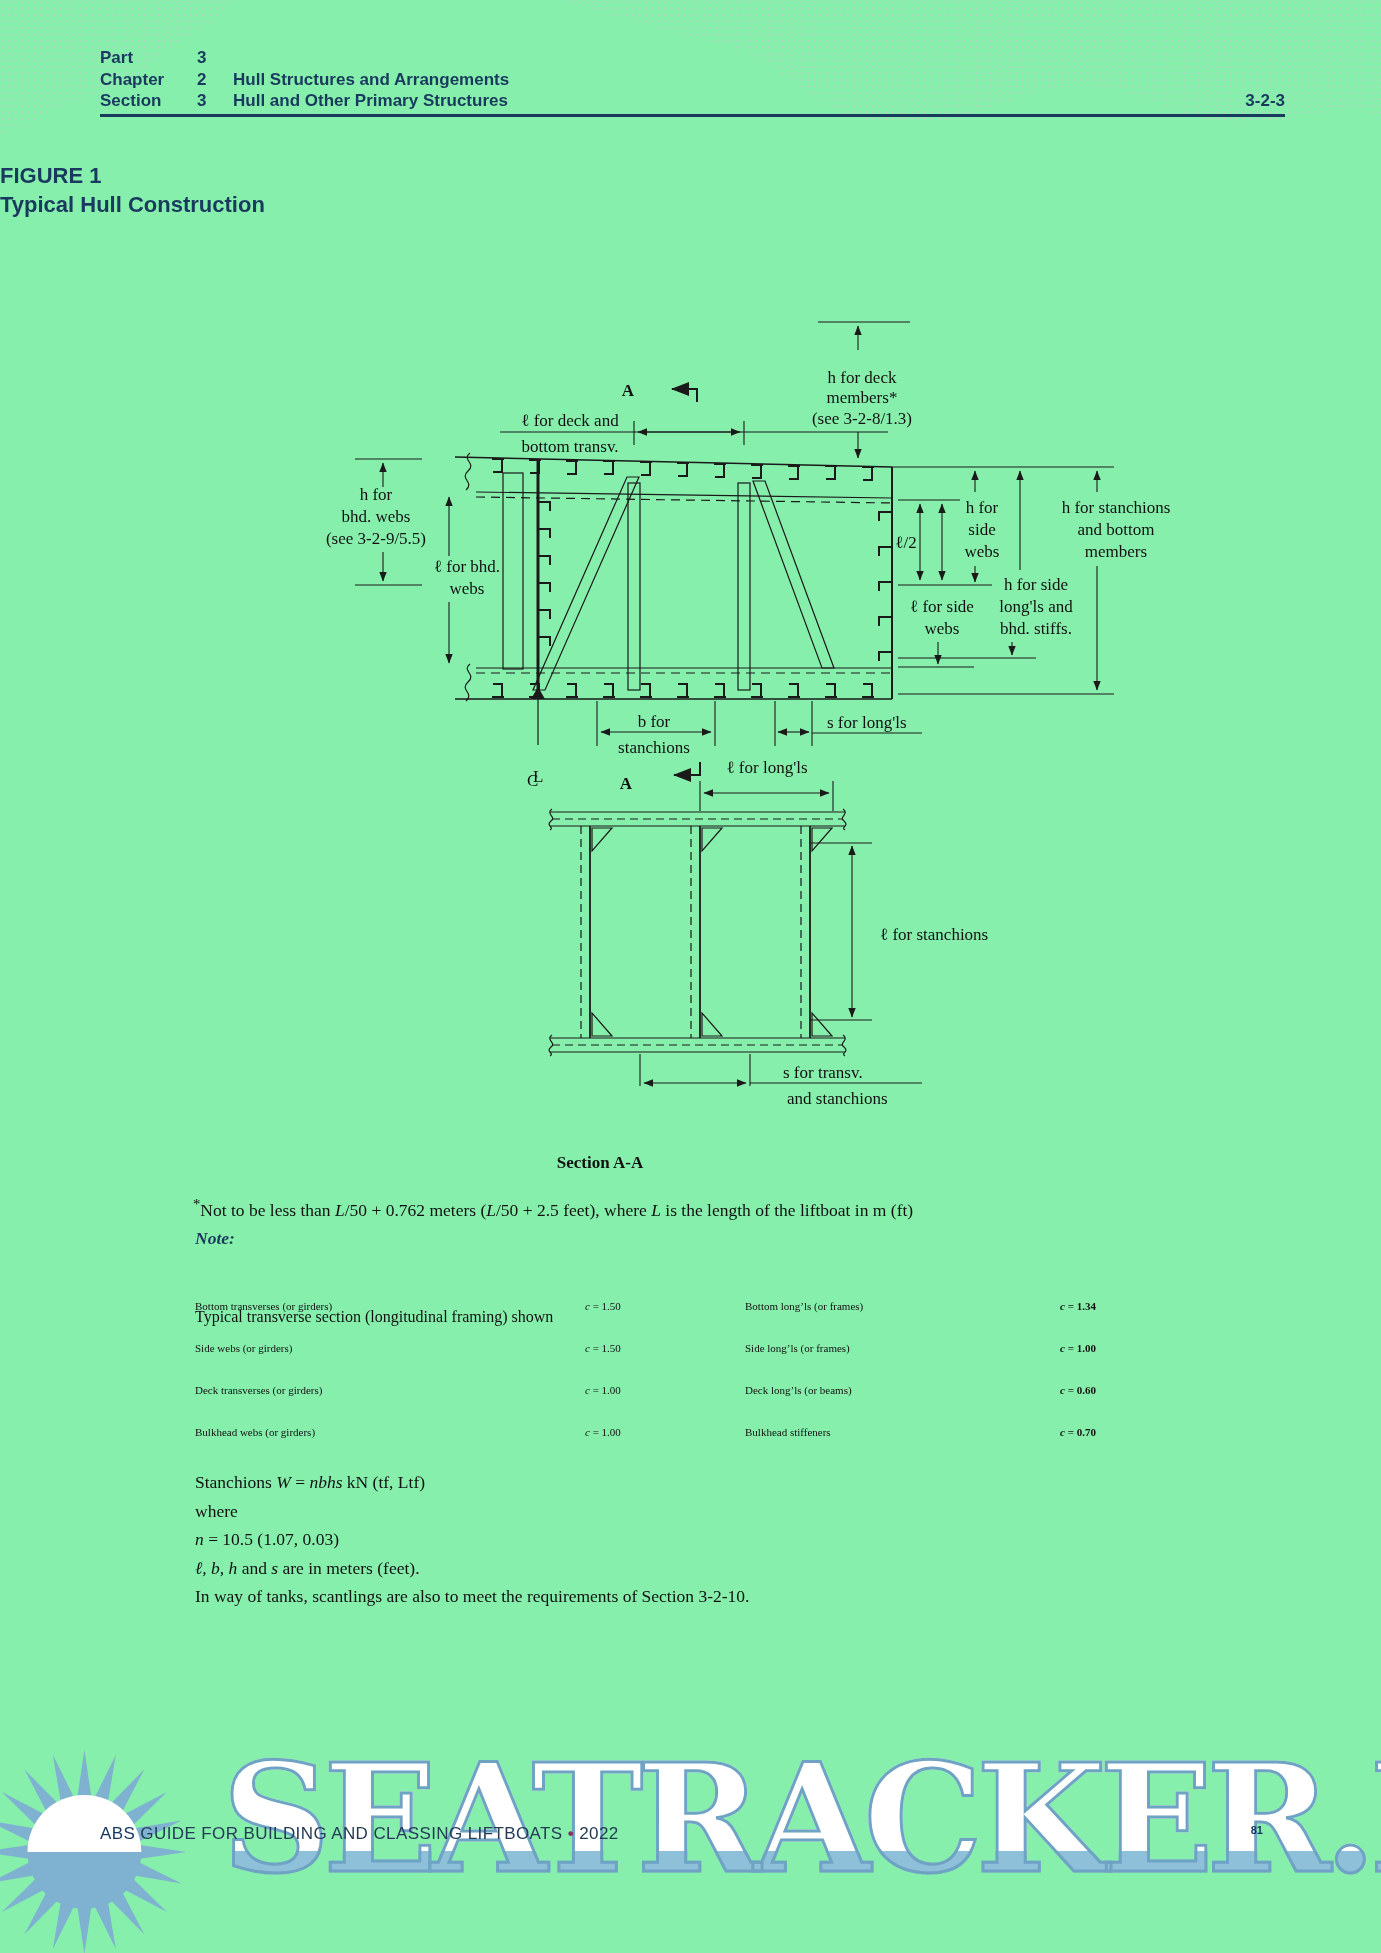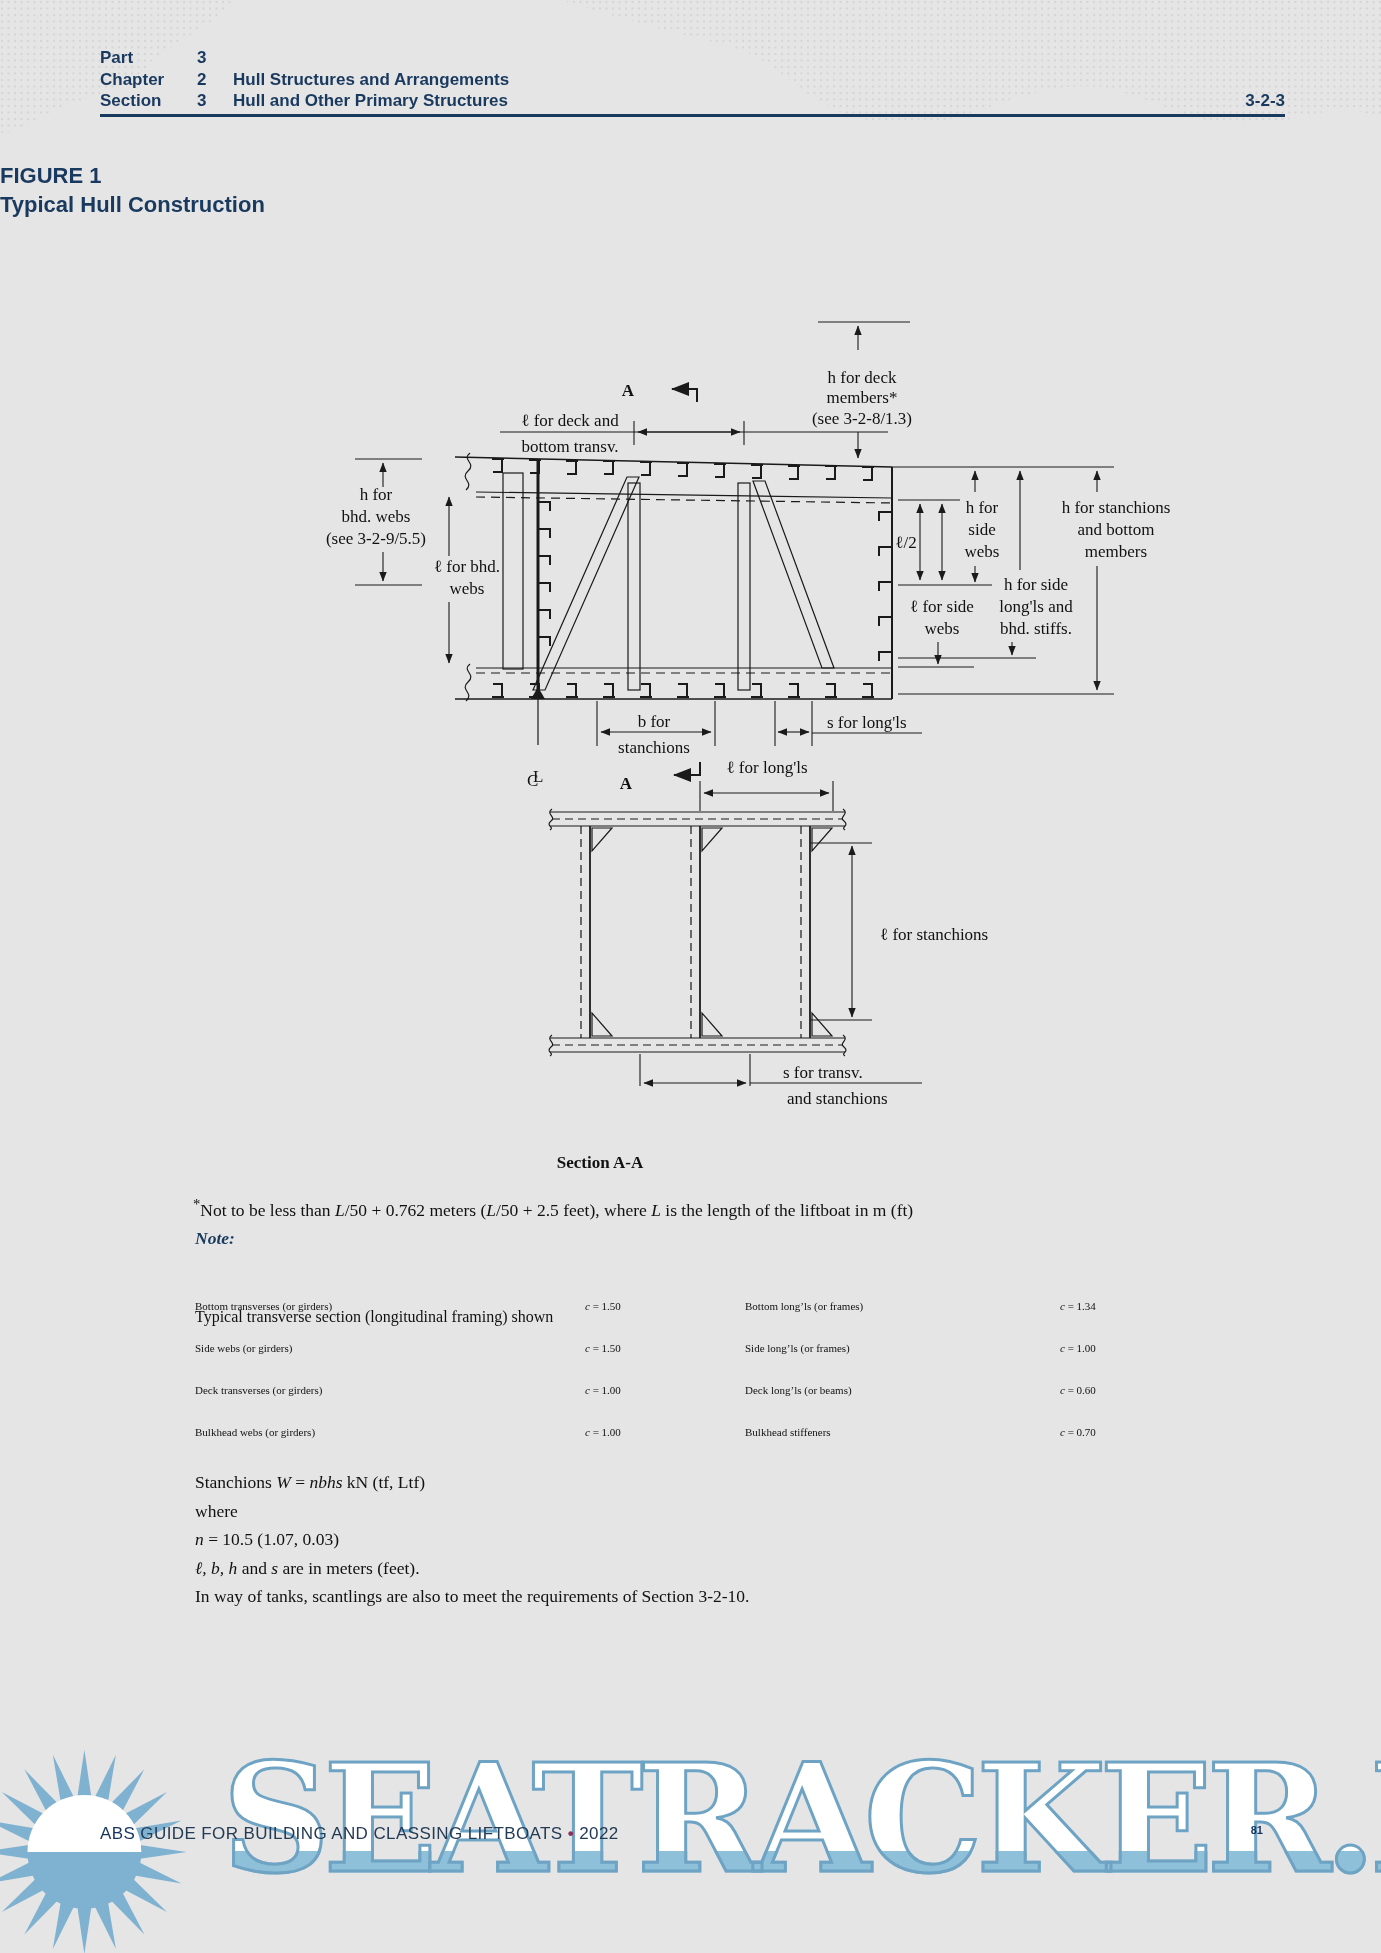--- a/index.html
+++ b/index.html
@@ -1,16 +1,16 @@
 <!DOCTYPE html>
 <html><head>
 <meta charset="utf-8">
 <style>
   html,body{margin:0;padding:0;background:#888;}
-  .page{position:relative;width:1381px;height:1953px;background:#e5e5e5;margin:0 auto;
+  .page{position:relative;width:1381px;height:1953px;background:#86efac;margin:0 auto;
         font-family:"Liberation Serif",serif;color:#111;overflow:hidden;}
   .halftone{position:absolute;left:0;top:0;z-index:0;}
   
   .hdr{position:absolute;left:100px;top:47px;width:1185px;z-index:2;
        font-family:"Liberation Sans",sans-serif;font-weight:bold;font-size:17px;
        color:#19395e;line-height:21.5px;}
   .hrow{display:flex;}
   .hl{width:97px;}
   .hn{width:36px;}
   .ht{flex:1;}
@@ -31,21 +31,21 @@
   .lbl{font-family:"Liberation Serif",serif;font-size:17px;fill:#111;}
   .lblb{font-weight:bold;}
   .mid{text-anchor:middle;}
   
   .fnote{position:absolute;left:193px;top:1196px;width:1030px;font-size:17.5px;z-index:2;}
   .fnote i{font-style:italic;}
   .notelbl{position:absolute;left:195px;top:1228px;font-size:17.5px;font-weight:bold;font-style:italic;color:#19395e;z-index:2;}
   .notetxt{position:absolute;left:195px;top:1308px;font-size:16px;z-index:2;}
   .ctable{position:absolute;left:195px;top:1292px;width:1005px;font-size:11px;z-index:2;}
   .trow{display:flex;line-height:28px;margin-bottom:14px;}
-  .c1{width:390px;} .c2{width:160px;} .c3{width:315px;} .c4{flex:1;}
+  .c1{width:390px;} .c2{width:160px;} .c3{width:315px;} .c4{flex:1;font-weight:bold;}
   .cv i{font-style:italic;}
   .formulas{position:absolute;left:195px;top:1468px;font-size:17.5px;line-height:28.5px;z-index:2;}
   .formulas i{font-style:italic;}
   
   .wm{position:absolute;left:222px;top:1736px;z-index:5;white-space:nowrap;
       font-family:"DejaVu Serif",serif;font-weight:bold;font-size:150px;letter-spacing:-7px;
       line-height:1.1;color:#8fc0da;-webkit-text-stroke:3px #6ea3c4;}
   @supports (-webkit-background-clip: text){
     .wm{background:linear-gradient(#ffffff 0 115px,#8fc0da 115px);
         -webkit-background-clip:text;background-clip:text;-webkit-text-fill-color:transparent;}

